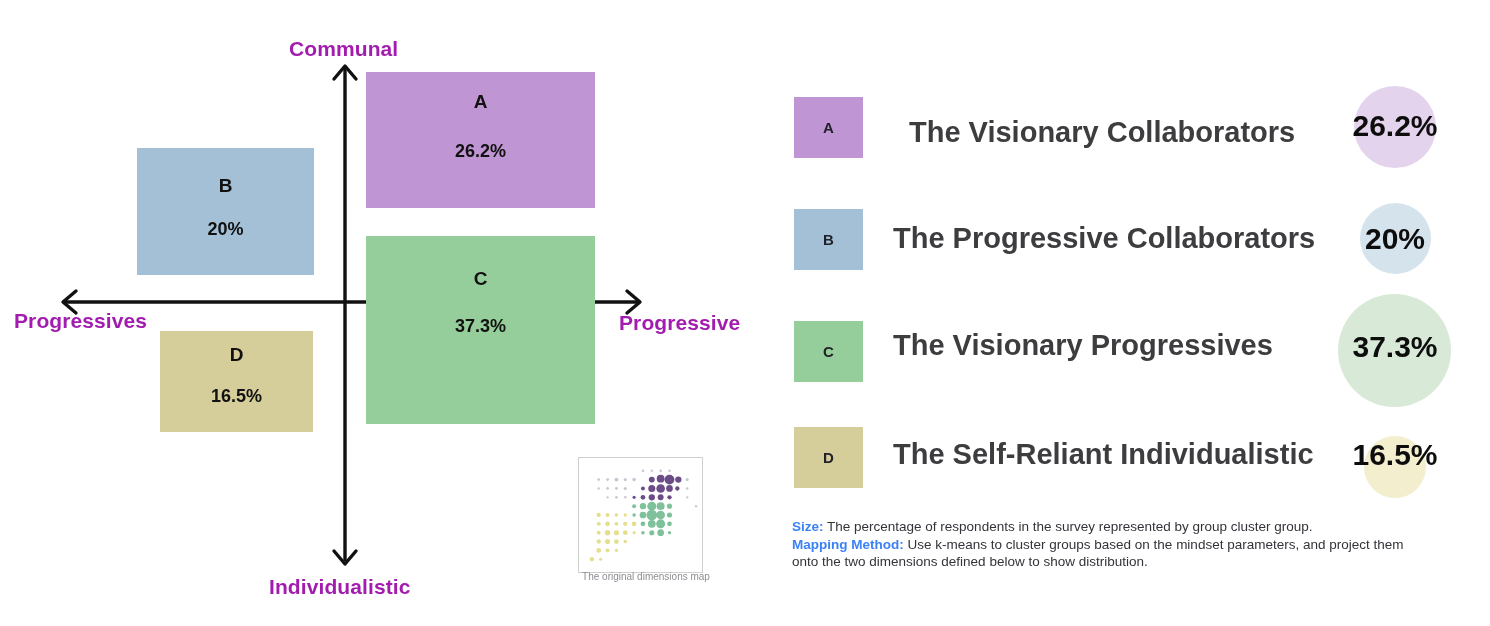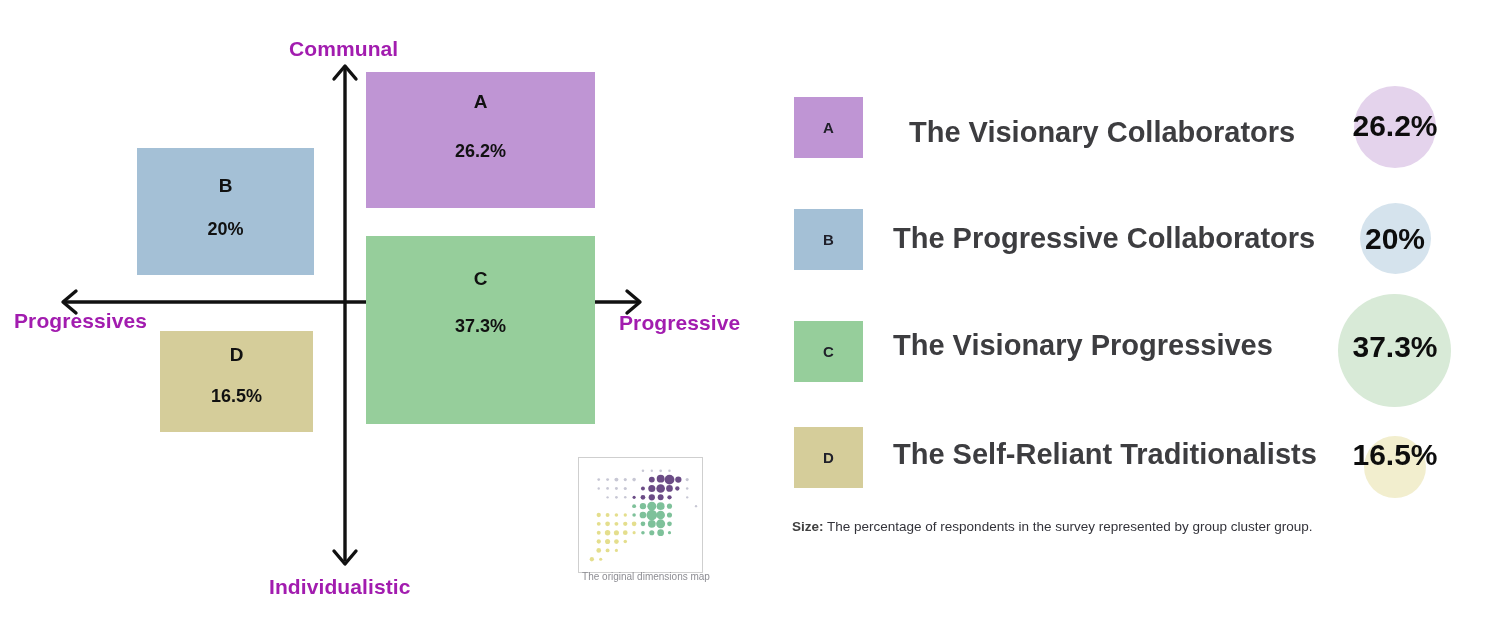--- a/index.html
+++ b/index.html
@@ -168,21 +168,21 @@
 
   
   #footnote {
     position: absolute;
     left: 12px; top: 518px;
     width: 640px;
     font-size: 13.5px;
     line-height: 17.5px;
     color: #33333a;
   }
-  #footnote .fn-label { font-weight: 700; color: #404040; }
+  #footnote .fn-label { font-weight: 700; color: #3b82f6; }
 </style>
 </head>
 <body>
 
 <div id="page">
 
   <div id="quadrant-map">
 
     <svg class="axis-svg" viewBox="0 0 760 626">
       <defs>
@@ -330,24 +330,27 @@
 
     <div class="legend-row" id="legend-row-c">
       <div class="legend-swatch">C</div>
       <div class="legend-name">The Visionary Progressives</div>
       <div class="size-bubble"></div>
       <div class="size-value">37.3%</div>
     </div>
 
     <div class="legend-row" id="legend-row-d">
       <div class="legend-swatch">D</div>
-      <div class="legend-name">The Self-Reliant Traditionalists</div>
+      <div class="legend-name">The Self-Reliant Individualistic</div>
       <div class="size-bubble"></div>
       <div class="size-value">16.5%</div>
     </div>
 
     <div id="footnote">
       <div>
         <span class="fn-label">Size:</span><span> The percentage of respondents in the survey represented by group cluster group.</span>
       </div>
+      <div>
+        <span class="fn-label">Mapping Method:</span><span> Use k-means to cluster groups based on the mindset parameters, and project them onto the two dimensions defined below to show distribution.</span>
+      </div>
     </div>
   </div>
 </div>
 
 </body></html>

